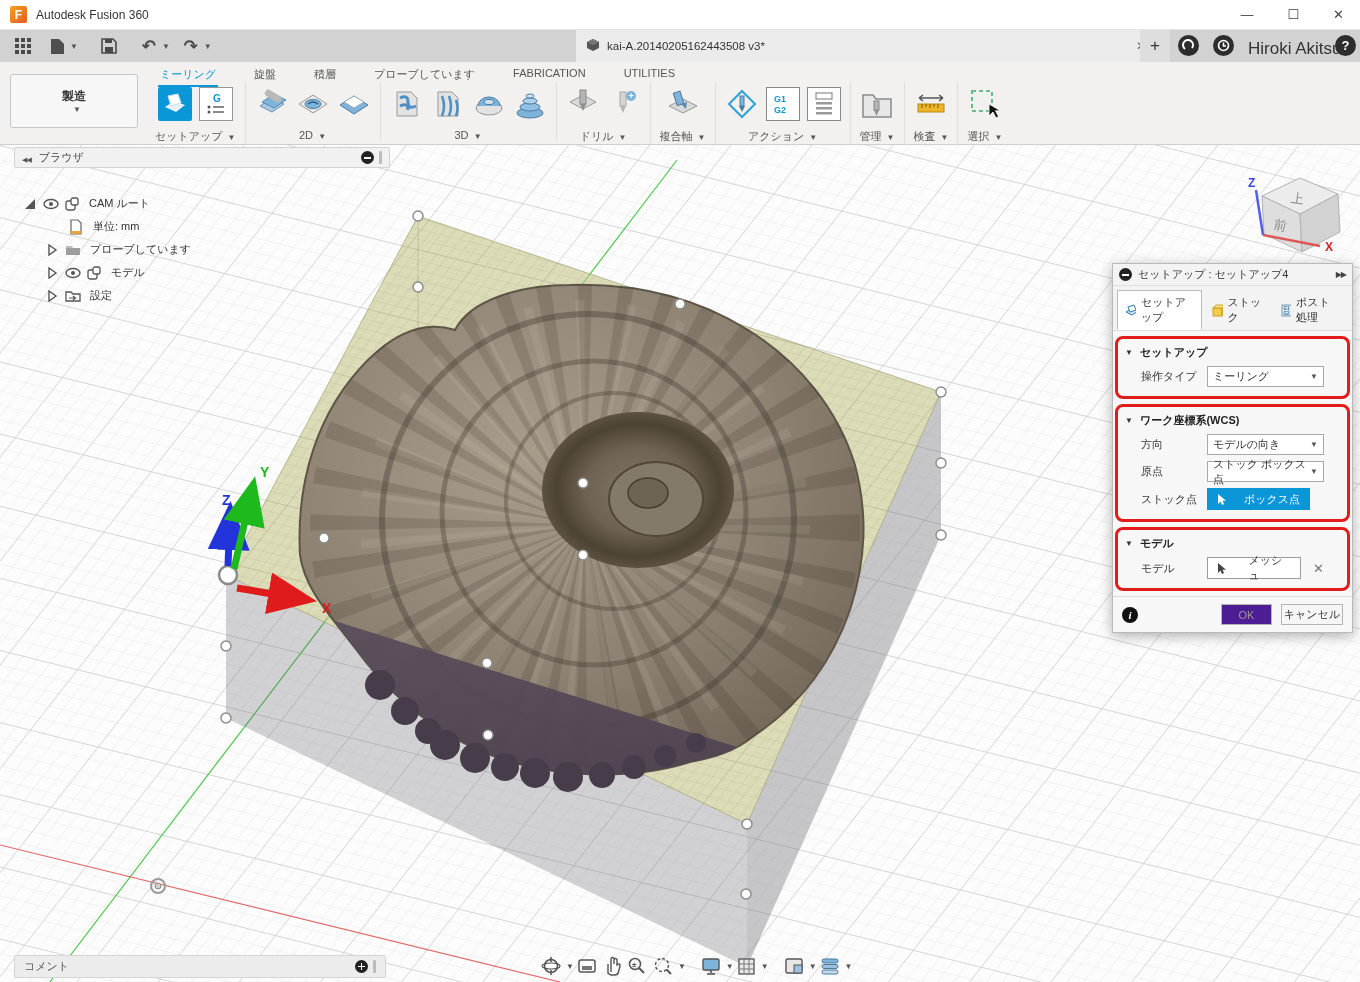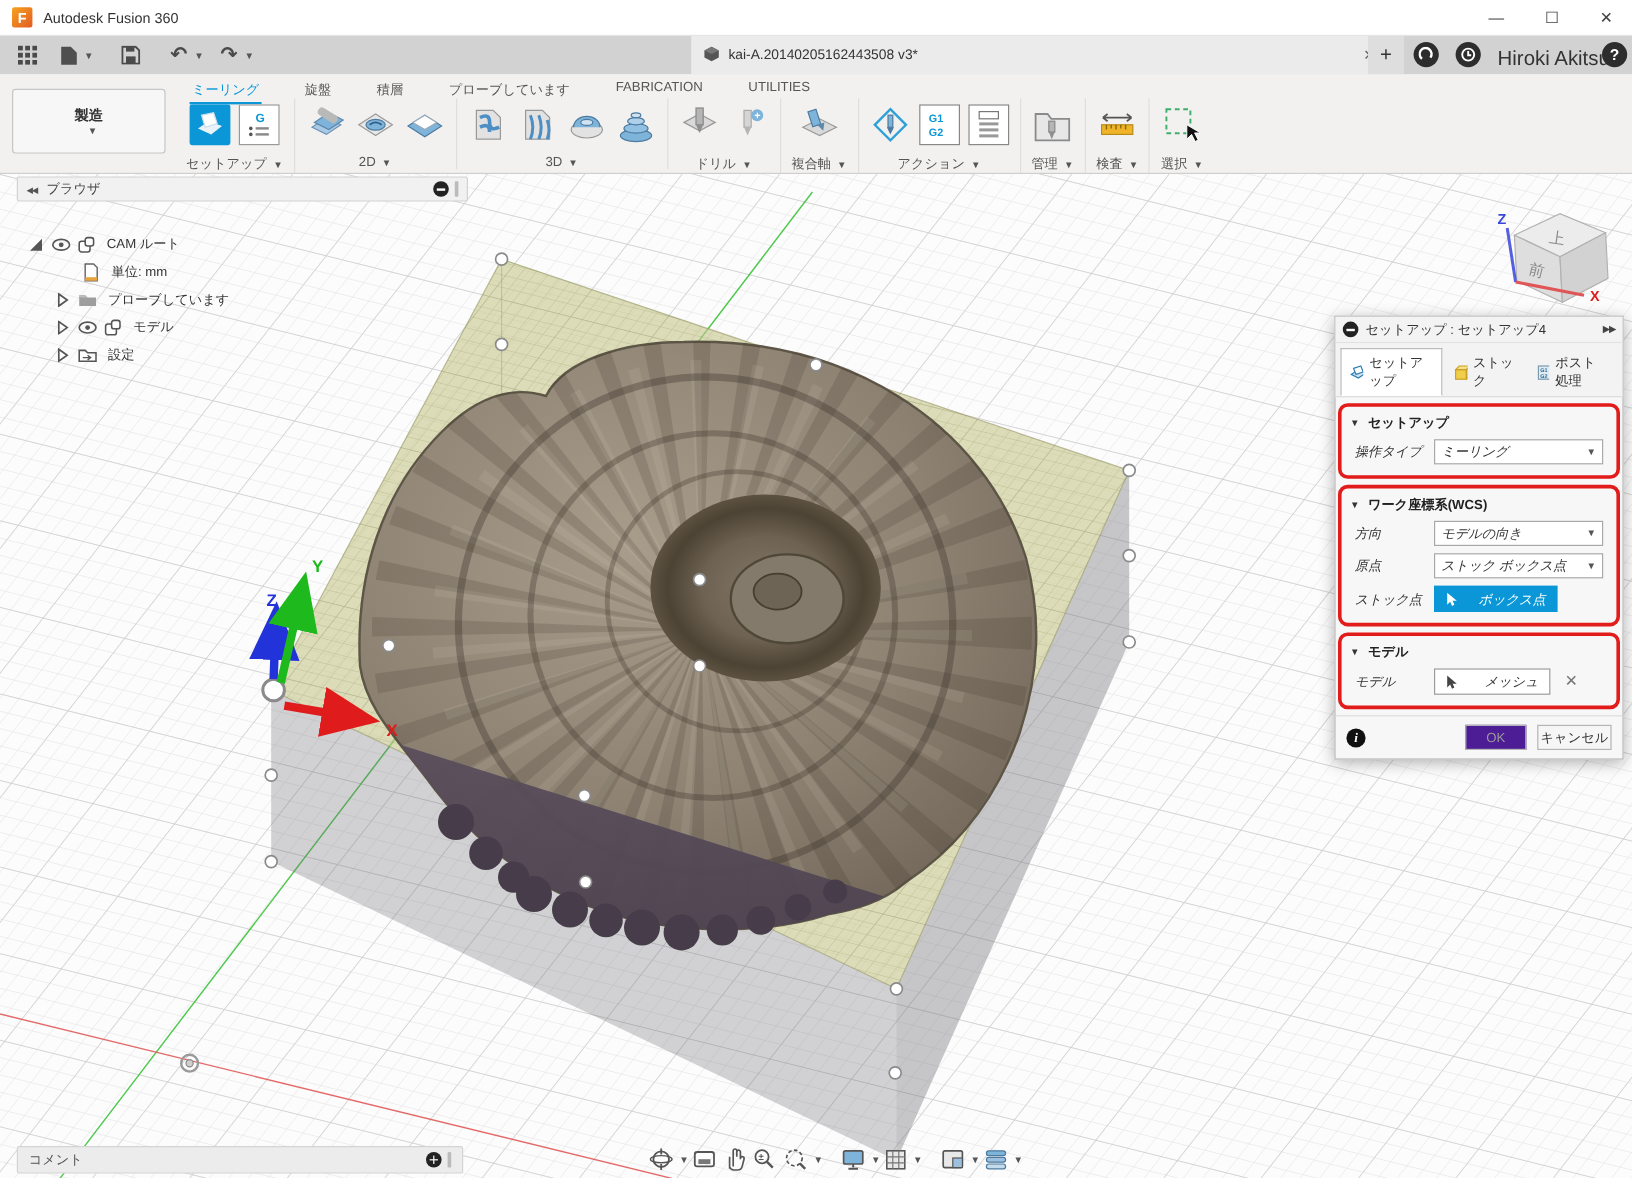--- a/index.html
+++ b/index.html
@@ -89,21 +89,21 @@
   .dheader{height:22px;display:flex;align-items:center;padding:0 6px;border-bottom:1px solid #e0e0e0;background:#f3f3f3;}
   .dheader .dtitle{margin-left:6px;}
   .dheader .ffwd{margin-left:auto;color:#444;font-size:8px;letter-spacing:-1px;}
   .dheader .ffwd::before{content:"▶▶";}
   .dtabs{display:flex;align-items:flex-end;gap:2px;padding:4px 4px 0;border-bottom:1px solid #ddd;background:#f3f3f3;}
   .dtab{display:flex;align-items:center;gap:5px;padding:4px 7px;border:1px solid transparent;color:#333;}
   .dtab.active{background:#fff;border-color:#bbb;border-bottom-color:#fff;}
   .red-box{border:3px solid #e21b1b;border-radius:8px;margin:5px 2px;padding:4px 7px 7px;}
   .dsec-title{font-weight:bold;color:#222;display:flex;align-items:center;gap:7px;margin:2px 0 4px;}
   .dsec-title .tri{font-size:8px;color:#333;}
-  .drow{display:flex;align-items:center;margin:6px 4px 2px;font-style:italic;}
+  .drow{display:flex;align-items:center;margin:6px 16px 2px;}
   .dlabel{width:66px;color:#333;flex-shrink:0;}
   .dselect{flex:1;height:21px;background:#fff;border:1px solid #a9a9a9;display:flex;align-items:center;
            justify-content:space-between;padding:0 5px;}
   .dselect .caret{color:#555;}
   .btn-blue{background:#0a96d7;color:#fff;height:22px;display:inline-flex;align-items:center;gap:17px;padding:0 10px;}
   .btn-white{background:#fff;color:#333;height:22px;display:inline-flex;align-items:center;gap:22px;padding:0 9px;border:1px solid #9c9c9c;}
   .xremove{margin-left:12px;color:#777;font-weight:bold;font-size:13px;}
   .xremove::before{content:"✕";}
   .fixture-row{display:flex;align-items:center;gap:8px;padding:8px 10px 14px;}
   .checkbox{width:13px;height:13px;border:1px solid #999;background:linear-gradient(#fff,#ddd);border-radius:2px;}

